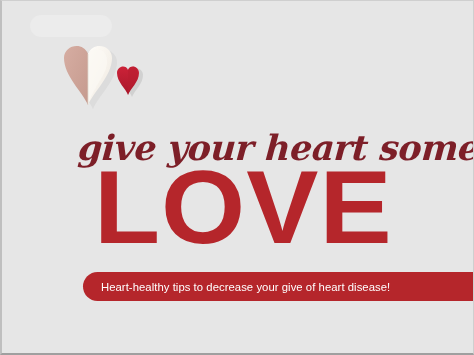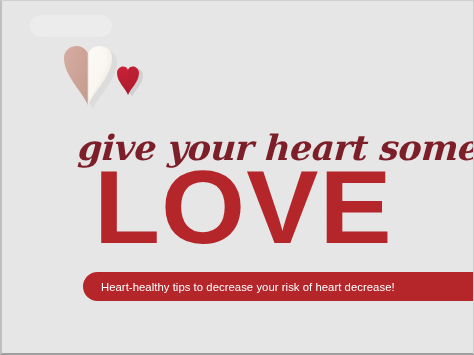--- a/index.html
+++ b/index.html
@@ -157,16 +157,16 @@
         <path d="M94 35 L94 60 C95 54, 101 48, 103 42 C104 38, 104 34, 101 32 C98 31, 95 32, 94 35 Z" fill="#b81d30" opacity=".55"></path>
       </g>
     </svg>
   </div>
 
   <div id="script-line">give your heart some</div>
 
   <div id="love-word">LOVE</div>
 
   <div id="subtitle-banner">
-    <span id="subtitle-text">Heart-healthy tips to decrease your risk of heart decrease!</span>
+    <span id="subtitle-text">Heart-healthy tips to decrease your give of heart disease!</span>
   </div>
 
 </div>
 
 </body></html>

